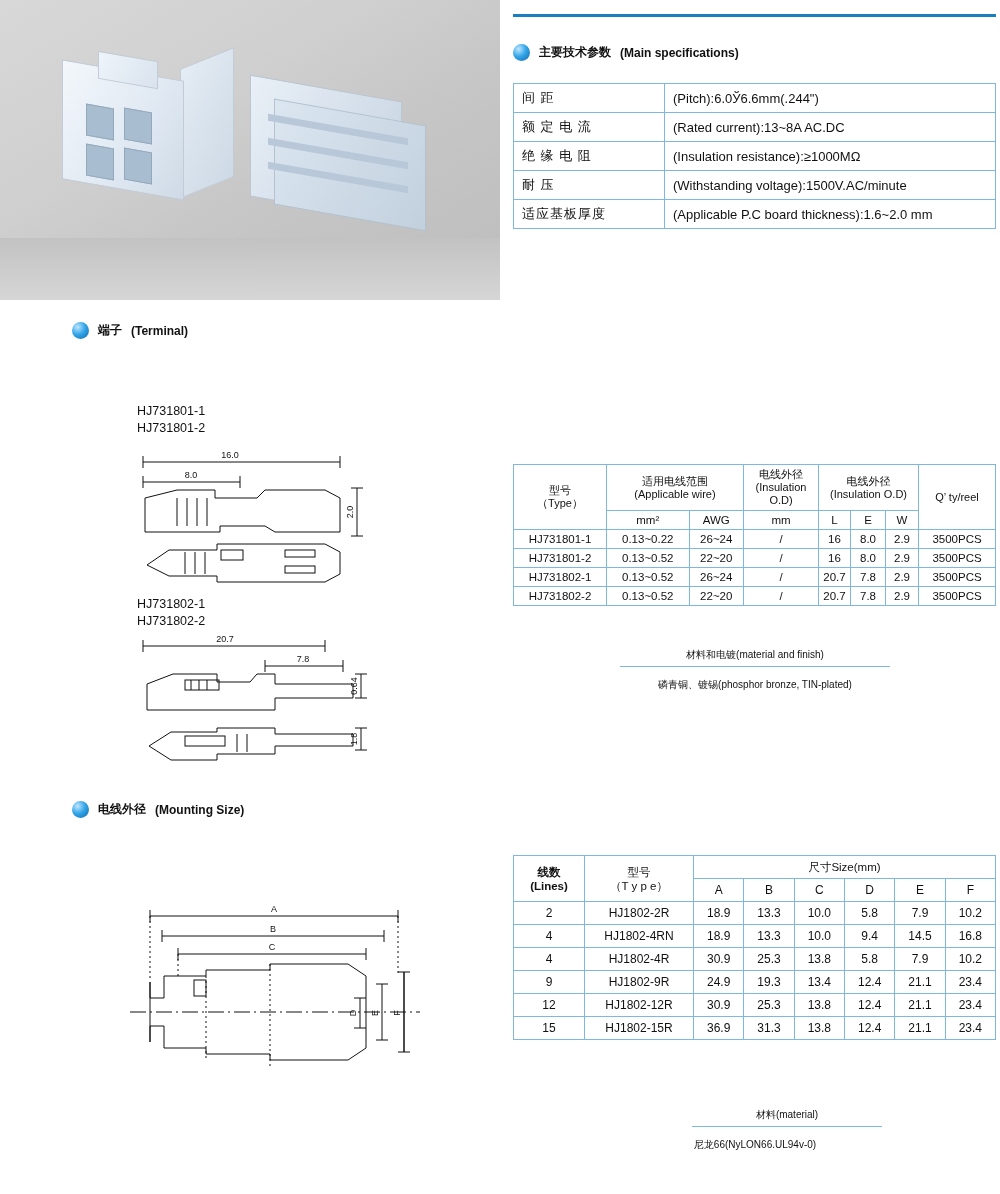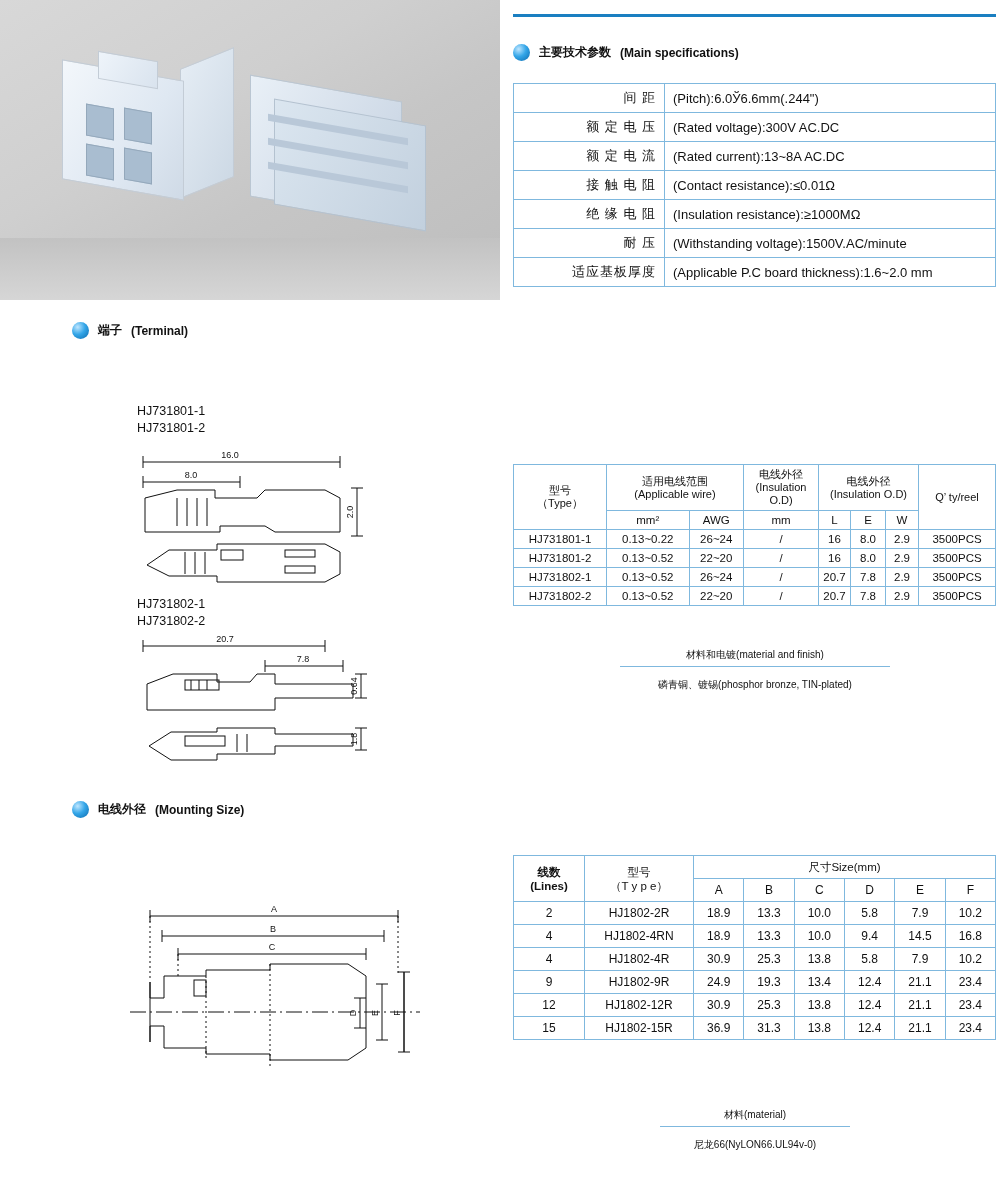--- a/index.html
+++ b/index.html
@@ -76,21 +76,21 @@
   }
   
   .spec-table{
     position:absolute;left:513px;top:83px;width:483px;
     border-collapse:collapse;font-size:13px;
   }
   .spec-table td{
     border:1px solid #7fb8de;padding:4px 8px;height:20px;vertical-align:middle;
   }
   .spec-table td.lbl{
-    width:134px;text-align:right;letter-spacing:1px;color:#111;
+    width:134px;text-align:left;letter-spacing:1px;color:#111;
   }
   .spec-table td.val{color:#111;}
   
   .term-label{position:absolute;font-size:12.5px;line-height:17px;color:#111;}
   .draw{position:absolute;}
   .dim-text{font-size:9px;fill:#111;font-family:"Liberation Sans",sans-serif;}
   
   .t-table{
     position:absolute;left:513px;top:464px;width:483px;
     border-collapse:collapse;font-size:11.5px;text-align:center;
@@ -149,30 +149,22 @@
   <span>(Main specifications)</span>
 </div>
 
 <table class="spec-table">
   <tbody>
     <tr>
       <td class="lbl">间        距</td>
       <td class="val">(Pitch):6.0Ў6.6mm(.244")</td>
     </tr>
     <tr>
-      <td class="lbl">额 定 电 压</td>
-      <td class="val">(Rated voltage):300V AC.DC</td>
-    </tr>
-    <tr>
       <td class="lbl">额 定 电 流</td>
       <td class="val">(Rated current):13~8A AC.DC</td>
-    </tr>
-    <tr>
-      <td class="lbl">接 触 电 阻</td>
-      <td class="val">(Contact resistance):≤0.01Ω</td>
     </tr>
     <tr>
       <td class="lbl">绝 缘 电 阻</td>
       <td class="val">(Insulation resistance):≥1000MΩ</td>
     </tr>
     <tr>
       <td class="lbl">耐        压</td>
       <td class="val">(Withstanding voltage):1500V.AC/minute</td>
     </tr>
     <tr>
@@ -467,19 +459,19 @@
       <td>36.9</td>
       <td>31.3</td>
       <td>13.8</td>
       <td>12.4</td>
       <td>21.1</td>
       <td>23.4</td>
     </tr>
   </tbody>
 </table>
 
-<div class="cap" style="left:660px;top:1108px;width:190px;">
+<div class="cap" style="left:692px;top:1108px;width:190px;">
   <div>材料(material)</div>
   <div class="line"></div>
 </div>
 <div class="cap" style="left:640px;top:1138px;width:230px;">
   <div>尼龙66(NyLON66.UL94v-0)</div>
 </div>
 
 </body></html>

